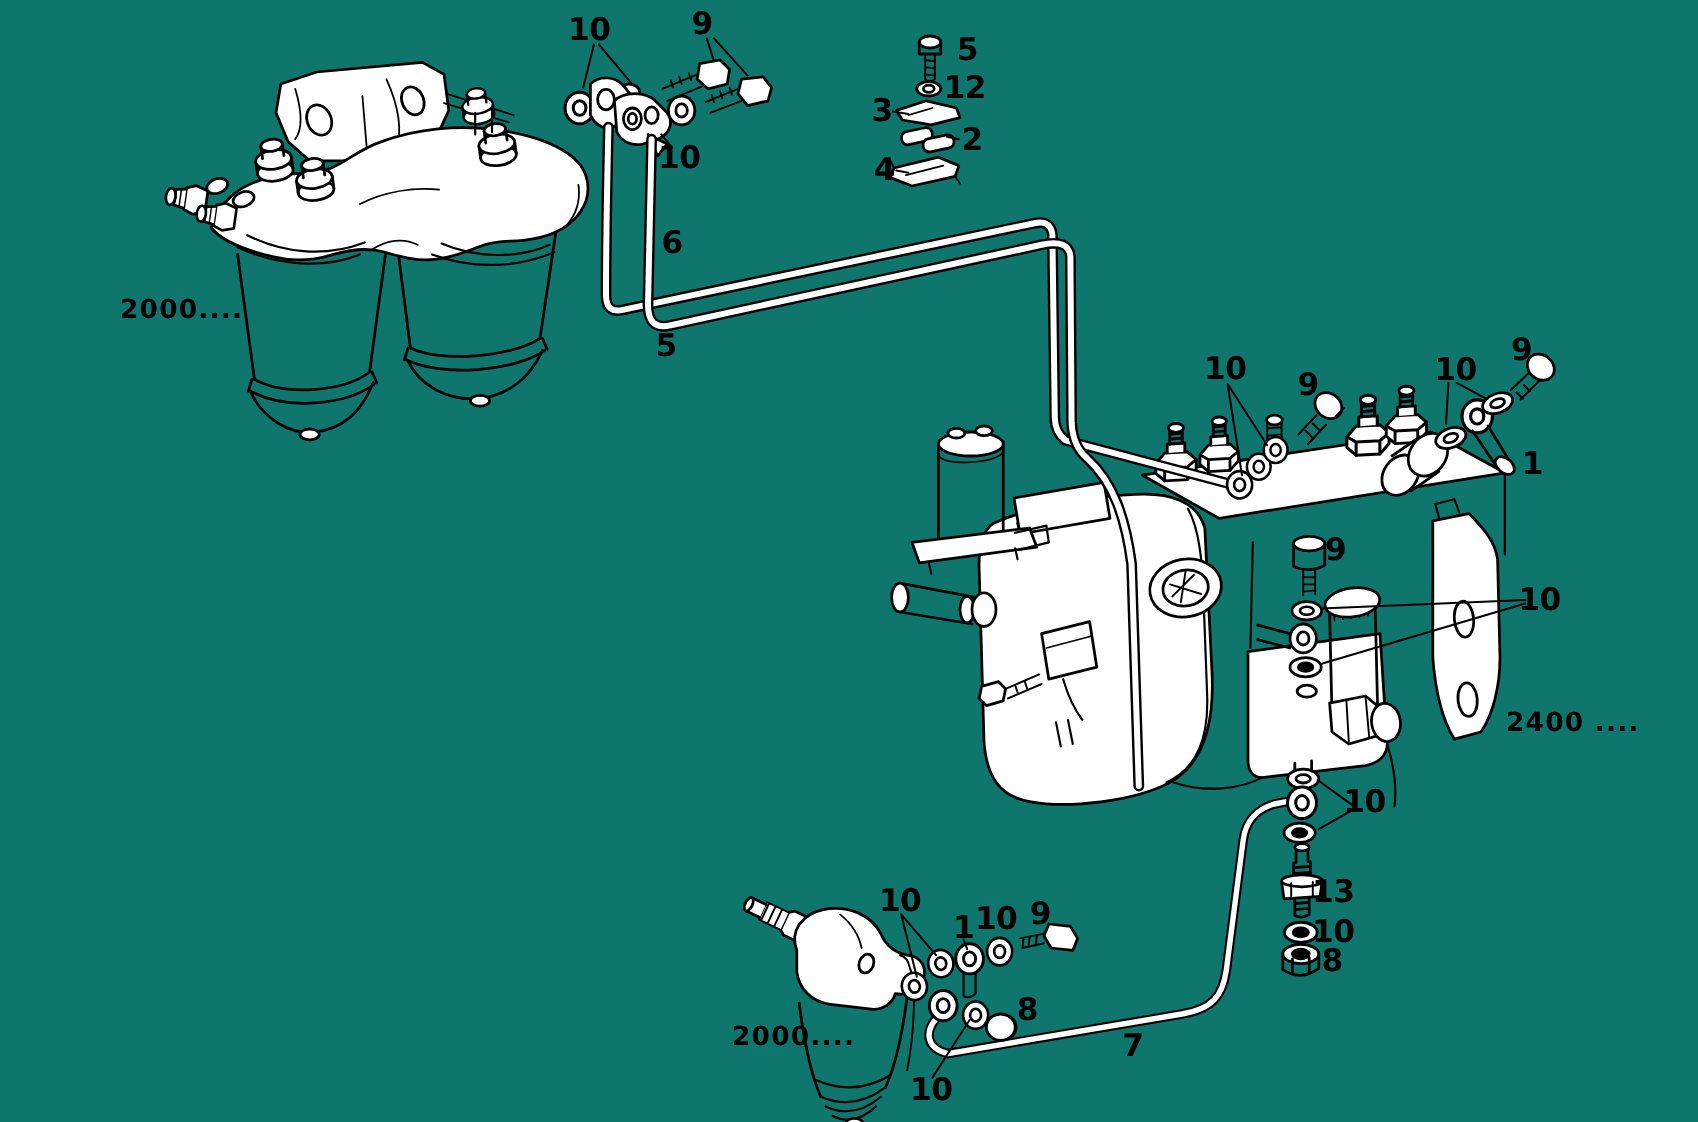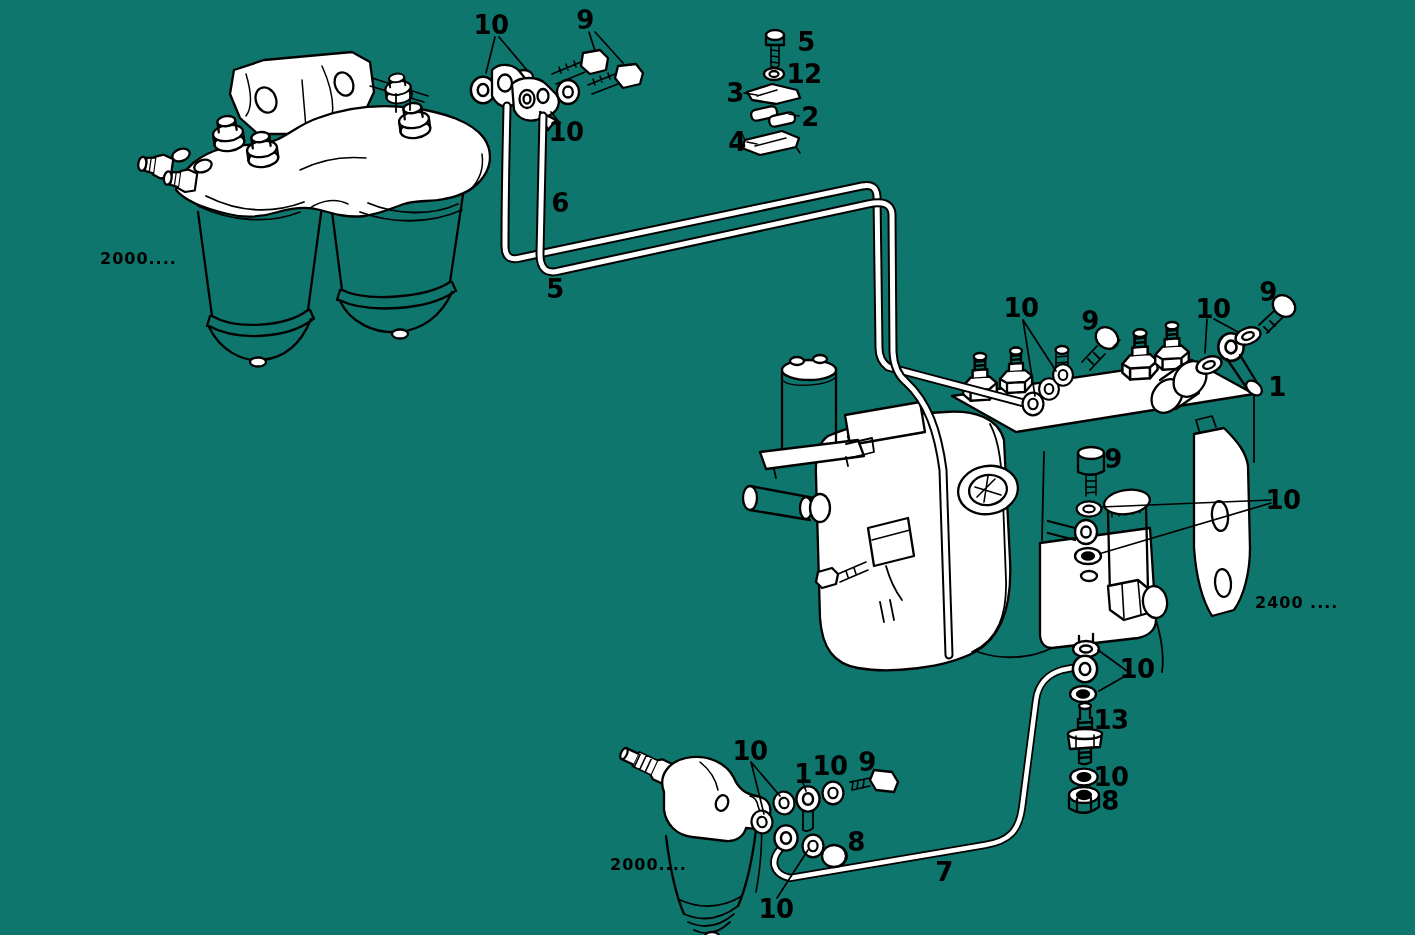--- a/index.html
+++ b/index.html
@@ -8,21 +8,21 @@
     font-family:"DejaVu Sans", sans-serif;overflow:hidden;
   }
   .stage svg{position:absolute;left:0;top:0;}
   .co{
     position:absolute;transform:translate(-50%,-50%);
     font-weight:bold;font-size:26px;line-height:1;color:#000;
     letter-spacing:-0.5px;white-space:nowrap;
   }
   .al{
     position:absolute;transform:translateY(-50%);
-    font-weight:bold;font-size:16px;line-height:1;color:#000;
+    font-weight:bold;font-size:22px;line-height:1;color:#000;
     letter-spacing:1px;white-space:nowrap;
   }
 </style>
 </head>
 <body>
 
 <div class="stage">
 
 <svg width="1415" height="935" viewBox="0 0 1415 935">
   <defs>
@@ -308,21 +308,21 @@
 <div class="co" style="left:560px;top:203px">6</div>
 <div class="co" style="left:555px;top:289px">5</div>
 <div class="co" style="left:1021px;top:308px">10</div>
 <div class="co" style="left:1090px;top:321px">9</div>
 <div class="co" style="left:1213px;top:309px">10</div>
 <div class="co" style="left:1268px;top:292px">9</div>
 <div class="co" style="left:1277px;top:387px">1</div>
 <div class="co" style="left:1113px;top:459px">9</div>
 <div class="co" style="left:1283px;top:500px">10</div>
 <div class="co" style="left:1137px;top:669px">10</div>
-<div class="co" style="left:1111px;top:720px">13</div>
+<div class="co" style="left:1111px;top:744px">13</div>
 <div class="co" style="left:1111px;top:777px">10</div>
 <div class="co" style="left:1110px;top:801px">8</div>
 <div class="co" style="left:750px;top:751px">10</div>
 <div class="co" style="left:803px;top:774px">1</div>
 <div class="co" style="left:830px;top:766px">10</div>
 <div class="co" style="left:867px;top:762px">9</div>
 <div class="co" style="left:856px;top:842px">8</div>
 <div class="co" style="left:944px;top:872px">7</div>
 <div class="co" style="left:776px;top:909px">10</div>
 

